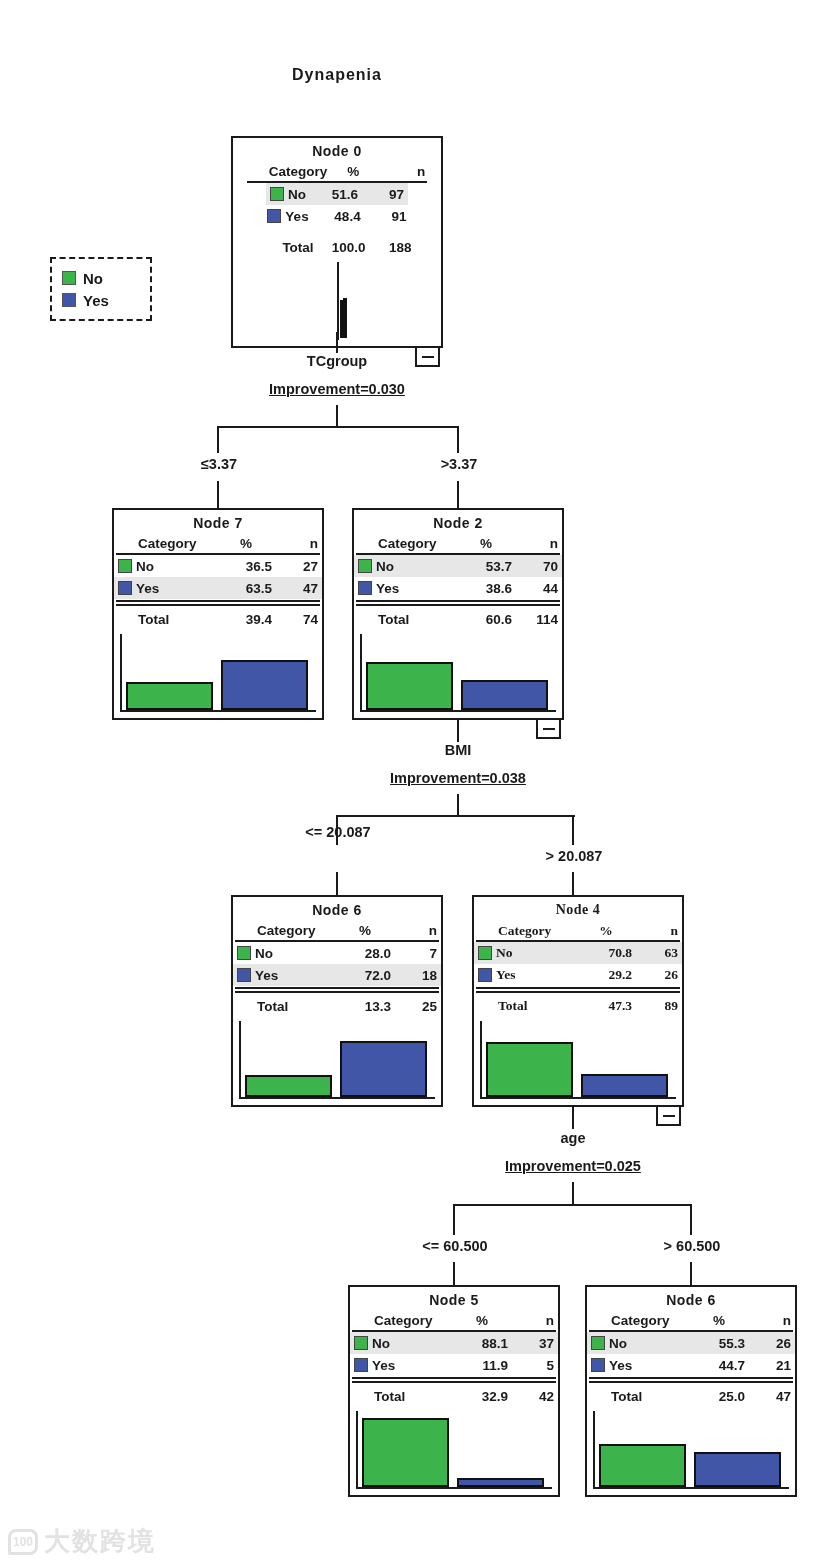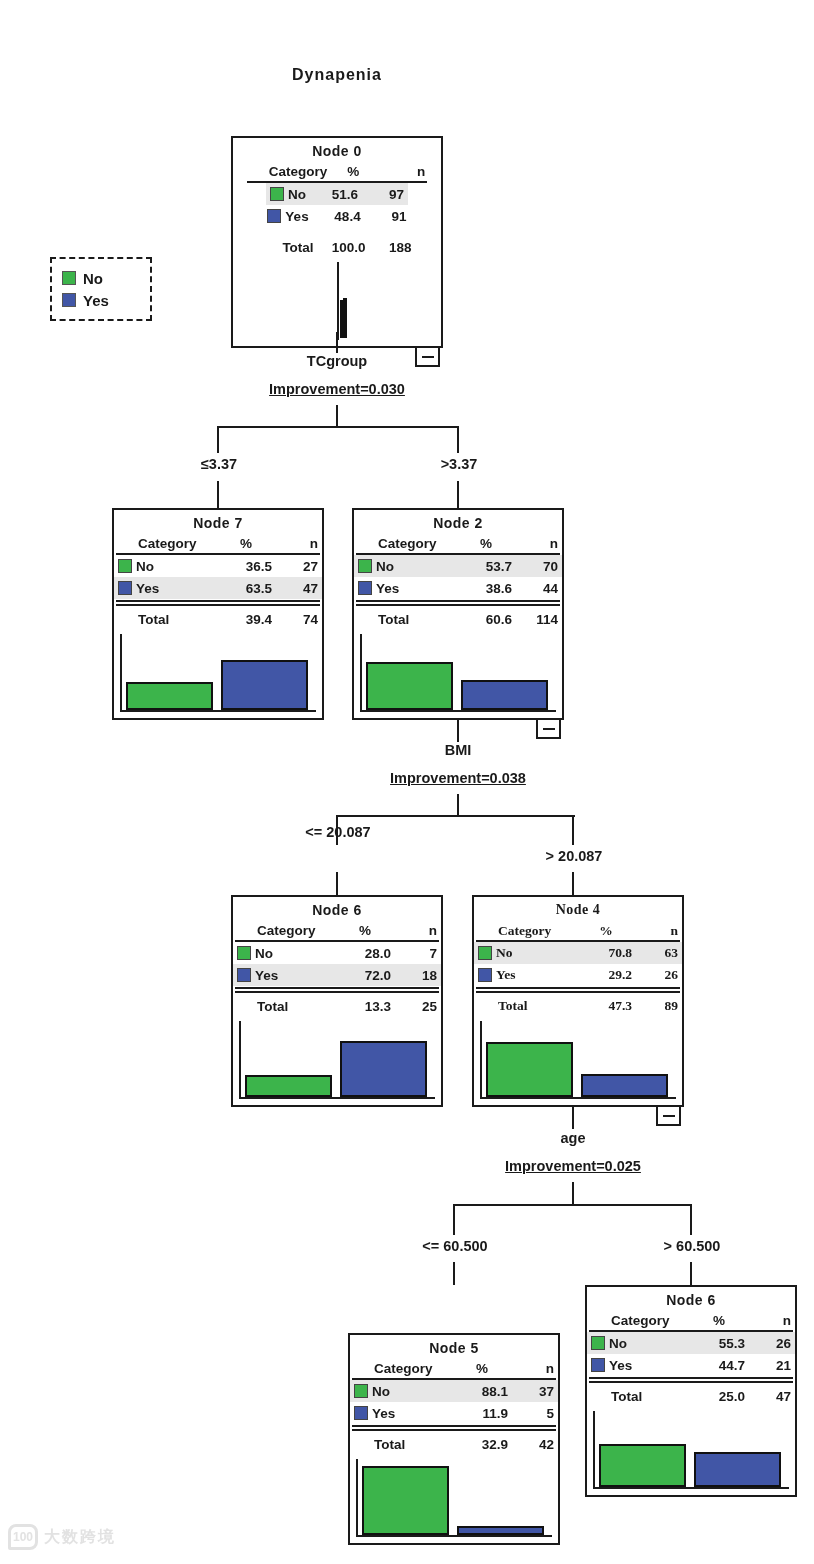--- a/index.html
+++ b/index.html
@@ -63,21 +63,21 @@
   
   .watermark{
     position:absolute;left:8px;top:1524px;display:flex;align-items:center;gap:6px;
     color:#e2e2e2;user-select:none;
   }
   .wm-logo{
     width:30px;height:26px;border:3px solid #e2e2e2;border-radius:8px 8px 8px 2px;
     display:flex;align-items:center;justify-content:center;
     font-size:12px;font-weight:700;color:#e2e2e2;box-sizing:border-box;
   }
-  .wm-text{font-size:16px;font-weight:700;letter-spacing:2px;}
+  .wm-text{font-size:26px;font-weight:700;letter-spacing:2px;}
 </style>
 </head>
 <body>
 
 <div id="canvas">
 
   <div class="tree-title">Dynapenia</div>
 
   <div class="legend">
     <div class="legend-item">
@@ -270,21 +270,21 @@
       <div class="axis-v"></div>
       <div class="bar g" style="background-color: rgb(60, 180, 75); height: 70.8%;"></div>
       <div class="bar b" style="background-color: rgb(65, 86, 166); height: 29.2%;"></div>
       <div class="axis-h"></div>
     </div>
     <div class="collapse">
       <span class="dash"></span>
     </div>
   </div>
 
-  <div class="node" style="left: 348px; top: 1285px; margin-top: 48px;">
+  <div class="node" style="left: 348px; top: 1285px;">
     <div class="node-title">Node 5</div>
     <div class="grid thead">
       <span></span>
       <span class="c-cat">Category</span>
       <span class="c-pct">%</span>
       <span class="c-n">n</span>
     </div>
     <div class="grid row hl">
       <span class="sw" style="background-color: rgb(60, 180, 75);"></span>
       <span class="c-cat">No</span>

